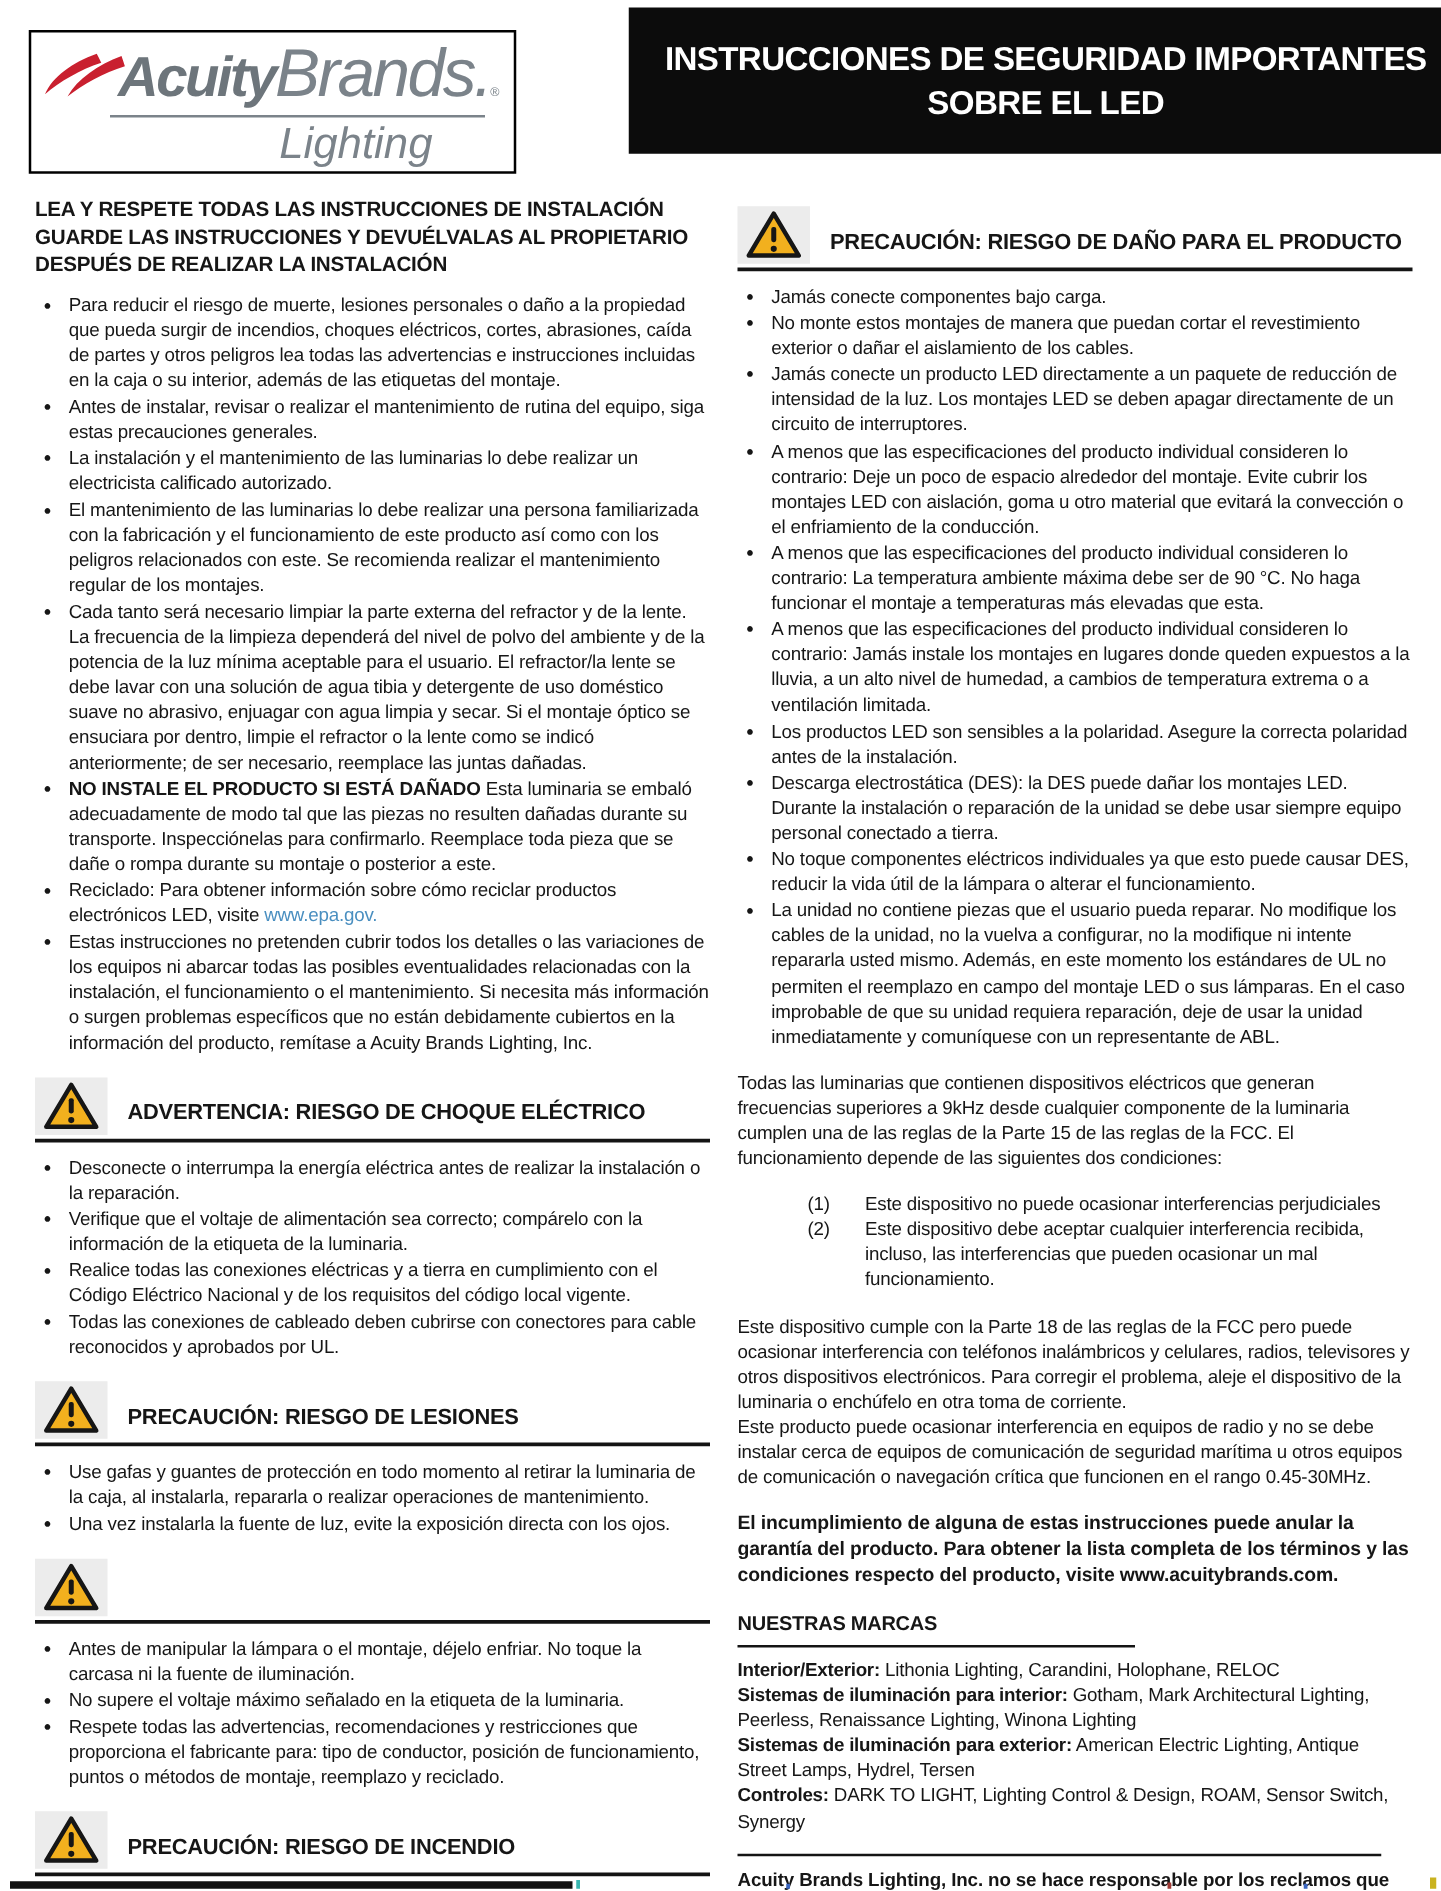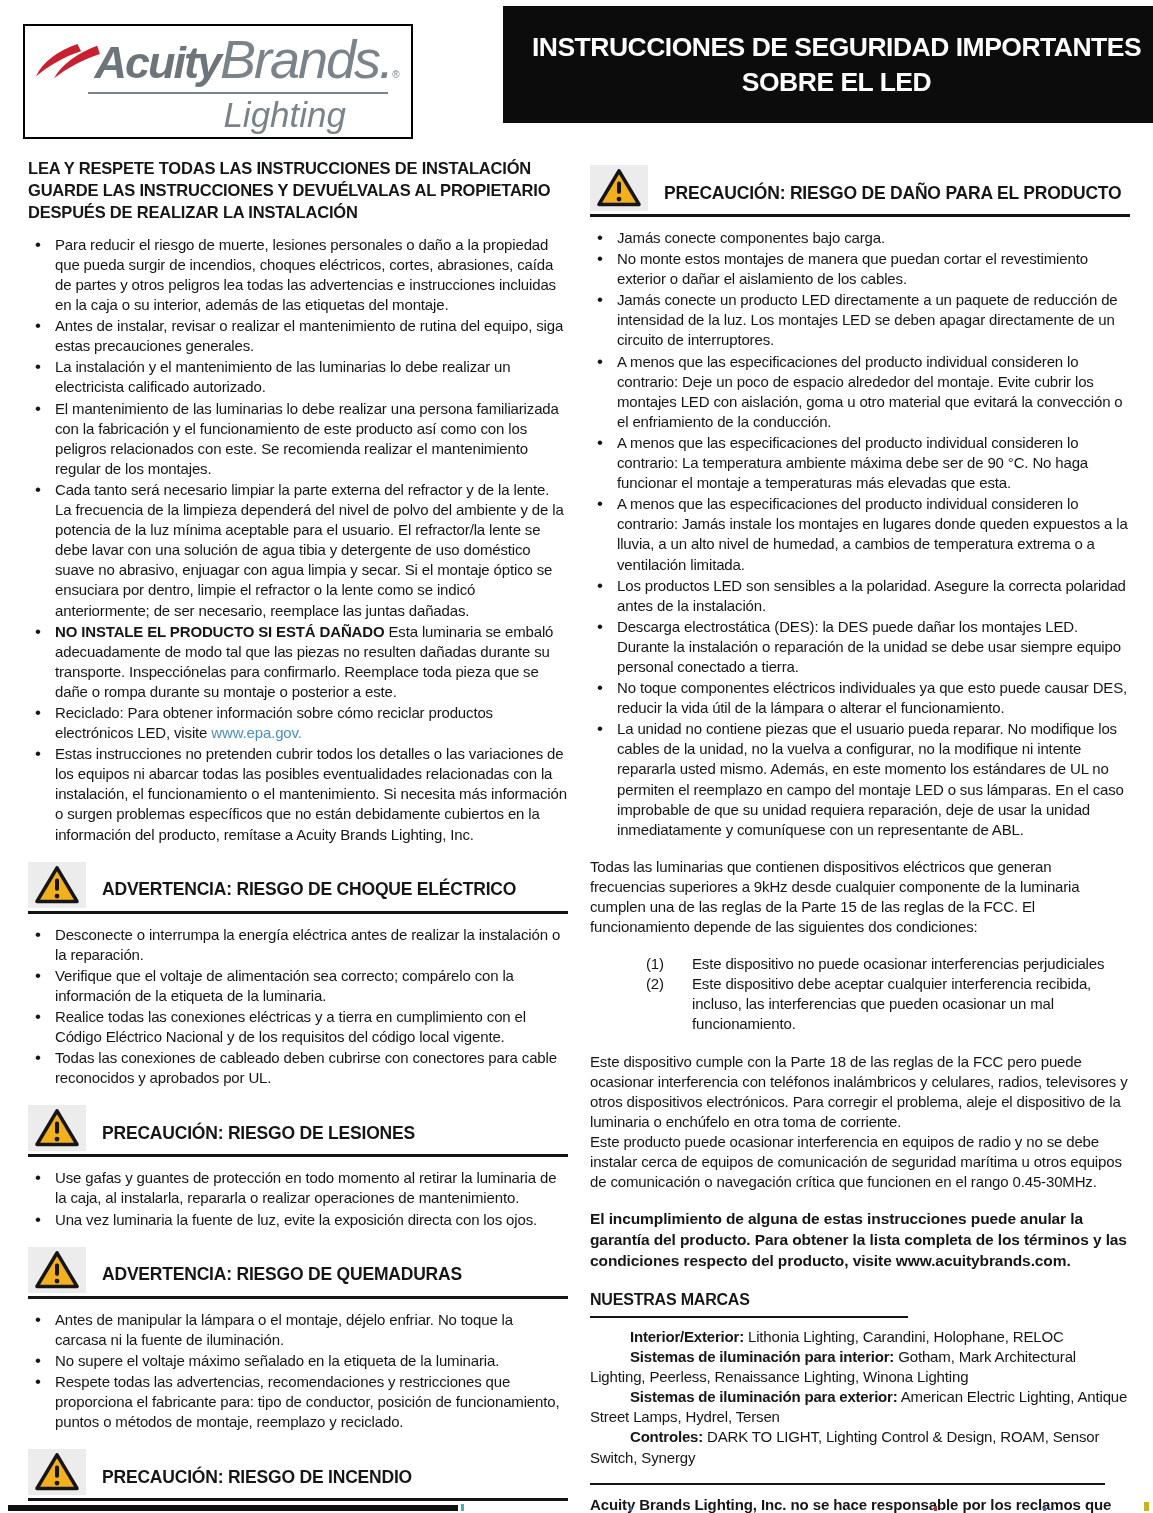--- a/index.html
+++ b/index.html
@@ -50,21 +50,21 @@
   .col-right .para { margin:17px 0 0 0; }
   .col-right .para0 { margin:0; }
   .cond-list { margin:17px 0 0 56px; }
   .cond { display:flex; }
   .cond-num { width:46px; flex:0 0 auto; }
   .bold-para { font-weight:bold; font-size:15.5px; letter-spacing:-0.1px; }
   
   .brands-head { margin-top:17px; font-weight:bold; font-size:16px; letter-spacing:-0.2px;
     border-bottom:2px solid #141414; padding-bottom:6px; width:318px; }
   .brand-lines { margin-top:9px; }
-  .brand-line b { letter-spacing:-0.2px;margin-left:40px; }
+  .brand-line b { letter-spacing:-0.2px; }
   
   .footer-rule { height:2px; background:#141414; width:515px; margin-top:15px; }
   .footer-bold { margin-top:10px; font-weight:bold; font-size:15px; letter-spacing:-0.1px; }
   
   .next-page-bar { position:absolute; left:8px; top:1505px; width:450px; height:6px; background:#111; }
   .edge-mark { position:absolute; }
   .m1 { left:461px; top:1504px; width:3px; height:7px; background:#39b6b0; }
   .m2 { left:629px; top:1507px; width:3px; height:4px; background:#3a66c0; }
   .m3 { left:934px; top:1506px; width:3px; height:5px; background:#a03a35; }
   .m4 { left:1043px; top:1507px; width:3px; height:4px; background:#3a66c0; }
@@ -132,32 +132,31 @@
       <svg viewBox="0 0 64 56" width="46" height="40">
         <path d="M32 4 L60 51 L4 51 Z" fill="#f2b01e" stroke="#161616" stroke-width="5" stroke-linejoin="round"></path>
         <rect x="29.2" y="19" width="5.6" height="17" rx="2.4" fill="#161616"></rect>
         <circle cx="32" cy="43.5" r="3.4" fill="#161616"></circle>
       </svg>
     </span>
     <span class="section-title">PRECAUCIÓN: RIESGO DE LESIONES</span>
   </div>
   <ul class="bullets">
     <li>Use gafas y guantes de protección en todo momento al retirar la luminaria de la caja, al instalarla, repararla o realizar operaciones de mantenimiento.</li>
-    <li>Una vez luminaria la fuente de luz, evite la exposición directa con los ojos.</li>
-  </ul>
-
-  <div class="section-head">
-    <span class="warn-icon-wrap">
-      <svg viewBox="0 0 64 56" width="46" height="40">
-        <path d="M32 4 L60 51 L4 51 Z" fill="#f2b01e" stroke="#161616" stroke-width="5" stroke-linejoin="round"></path>
-        <rect x="29.2" y="19" width="5.6" height="17" rx="2.4" fill="#161616"></rect>
-        <circle cx="32" cy="43.5" r="3.4" fill="#161616"></circle>
-      </svg>
-    </span>
-    <span class="section-title">ADVERTENCIA: RIESGO DE QUEMADURAS</span>
+    <li>Una vez instalarla la fuente de luz, evite la exposición directa con los ojos.</li>
+  </ul>
+
+  <div class="section-head">
+    <span class="warn-icon-wrap">
+      <svg viewBox="0 0 64 56" width="46" height="40">
+        <path d="M32 4 L60 51 L4 51 Z" fill="#f2b01e" stroke="#161616" stroke-width="5" stroke-linejoin="round"></path>
+        <rect x="29.2" y="19" width="5.6" height="17" rx="2.4" fill="#161616"></rect>
+        <circle cx="32" cy="43.5" r="3.4" fill="#161616"></circle>
+      </svg>
+    </span>
   </div>
   <ul class="bullets">
     <li>Antes de manipular la lámpara o el montaje, déjelo enfriar. No toque la carcasa ni la fuente de iluminación.</li>
     <li>No supere el voltaje máximo señalado en la etiqueta de la luminaria.</li>
     <li>Respete todas las advertencias, recomendaciones y restricciones que proporciona el fabricante para: tipo de conductor, posición de funcionamiento, puntos o métodos de montaje, reemplazo y reciclado.</li>
   </ul>
 
   <div class="section-head">
     <span class="warn-icon-wrap">
       <svg viewBox="0 0 64 56" width="46" height="40">

